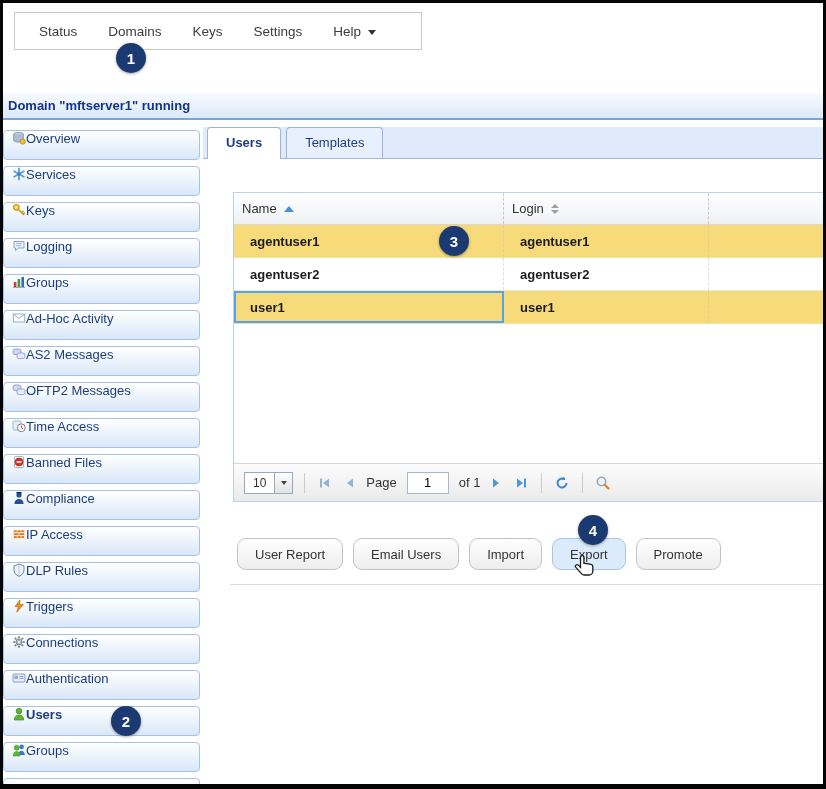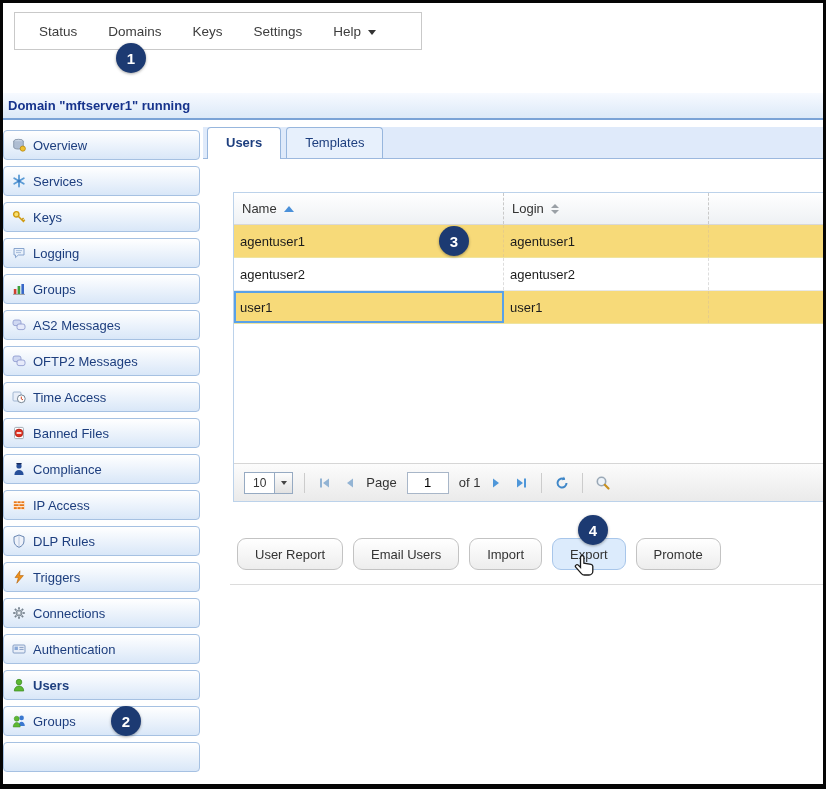--- a/index.html
+++ b/index.html
@@ -26,22 +26,22 @@
 
   
   .domainbar{position:absolute;left:0;top:93px;width:826px;height:27px;
     background:linear-gradient(#f7faff,#dce9f8);border-bottom:2px solid #7ba3d6;
     display:flex;align-items:center;padding-left:8px;box-sizing:border-box;
     font-size:13px;font-weight:bold;color:#16338c;}
 
   
   .sidebar{position:absolute;left:3px;top:130px;width:197px;}
   .side-item{height:30px;margin-bottom:6px;border:1px solid #a6c1e2;border-radius:4px;
-    background:linear-gradient(#ffffff,#d9e7f8);display:flex;align-items:center;
-    padding:0 8px;gap:7px;box-sizing:border-box;color:#1d3e7e;font-size:13px;cursor:pointer;}
+    background:linear-gradient(#ffffff,#d9e7f8);display:flex;
+    padding:0 8px;box-sizing:border-box;color:#1d3e7e;font-size:13px;cursor:pointer;}
   .side-item.selected .lbl{font-weight:bold;}
   .side-item .icon{width:14px;height:14px;flex:0 0 14px;display:inline-block;}
   .side-item .icon svg{display:block;}
 
   
   .tabstrip{position:absolute;left:203px;top:127px;right:0;height:31px;background:#dfeafa;
     border-bottom:1px solid #9cb8de;display:flex;align-items:flex-end;padding-left:4px;box-sizing:content-box;}
   .tab{height:30px;line-height:29px;padding:0 18px;border:1px solid #97b6dd;border-bottom:none;
     border-radius:4px 4px 0 0;margin-right:5px;font-size:13px;color:#1d3e7e;background:#e7f0fc;cursor:pointer;}
   .tab.active{background:#fff;font-weight:bold;height:31px;margin-bottom:-1px;position:relative;z-index:2;}
@@ -56,21 +56,21 @@
   .th.c-login{width:205px;flex:0 0 205px;}
   .th.c-fill{flex:1;border-right:none;cursor:default;}
   .sort-asc{width:0;height:0;border-left:5px solid transparent;border-right:5px solid transparent;
     border-bottom:6px solid #4a90d9;margin-left:7px;}
   .sort-both{display:inline-flex;flex-direction:column;gap:2px;margin-left:7px;}
   .sort-both i{display:block;width:0;height:0;border-left:4px solid transparent;border-right:4px solid transparent;}
   .sort-both .up{border-bottom:4px solid #9aa0a6;}
   .sort-both .dn{border-top:4px solid #9aa0a6;}
 
   .trow{height:32px;flex:0 0 32px;display:flex;font-size:13px;color:#1c1c1c;border-bottom:1px solid #e8e8e8;cursor:pointer;}
-  .td{display:flex;align-items:center;padding:0 6px;border-right:1px dashed #ddd;box-sizing:border-box;position:relative;}
+  .td{display:flex;align-items:center;padding:0 16px;border-right:1px dashed #ddd;box-sizing:border-box;position:relative;font-weight:bold;}
   .td.c-name{width:270px;flex:0 0 270px;}
   .td.c-login{width:205px;flex:0 0 205px;}
   .td.c-fill{flex:1;border-right:none;}
   .trow.hl{background:#f7da79;border-bottom:1px solid #efe49f;}
   .trow.hl .td{border-right:1px dashed #e7cd88;}
   .trow.hl .td.c-fill{border-right:none;}
   .td.focused{outline:2px solid #59a1e9;outline-offset:-2px;}
   .tfill{flex:1;}
 
   
@@ -178,20 +178,29 @@
           <rect x="5.6" y="4" width="2.6" height="8" fill="#3ea03a"></rect>
           <rect x="9.4" y="2" width="2.6" height="10" fill="#3868c8"></rect>
           <line x1="1" y1="12.4" x2="13" y2="12.4" stroke="#888" stroke-width="0.8"></line>
         </svg>
       </span>
       <span class="lbl">Groups</span>
     </div>
   <div class="side-item">
       <span class="icon">
         <svg width="14" height="14" viewBox="0 0 14 14">
+          <rect x="1.3" y="3" width="11.4" height="8" fill="#f8fafc" stroke="#98a8c0" stroke-width="0.9"></rect>
+          <path d="M1.3 3.2 L7 7.4 L12.7 3.2" fill="none" stroke="#98a8c0" stroke-width="0.9"></path>
+        </svg>
+      </span>
+      <span class="lbl">Ad-Hoc Activity</span>
+    </div>
+  <div class="side-item">
+      <span class="icon">
+        <svg width="14" height="14" viewBox="0 0 14 14">
           <rect x="1" y="2" width="8" height="5.6" rx="2" fill="#cfd8f2" stroke="#8894cc" stroke-width="0.8"></rect>
           <rect x="5" y="6" width="8" height="5.6" rx="2" fill="#e6eafa" stroke="#8894cc" stroke-width="0.8"></rect>
         </svg>
       </span>
       <span class="lbl">AS2 Messages</span>
     </div>
   <div class="side-item">
       <span class="icon">
         <svg width="14" height="14" viewBox="0 0 14 14">
           <rect x="1" y="2" width="8" height="5.6" rx="2" fill="#cfd8f2" stroke="#8894cc" stroke-width="0.8"></rect>

